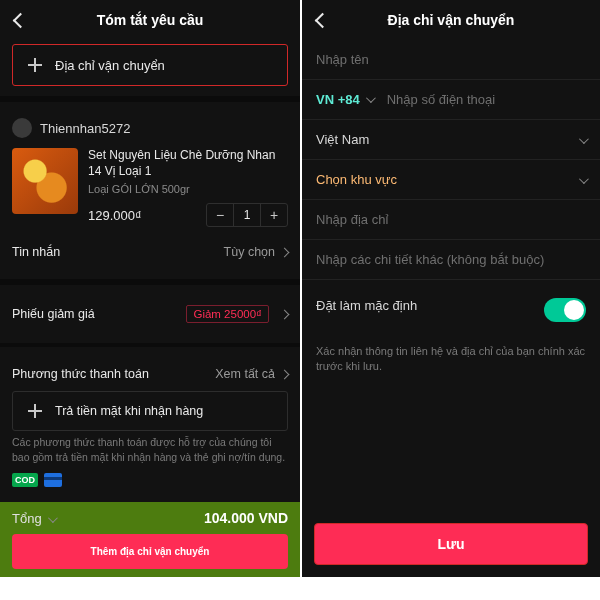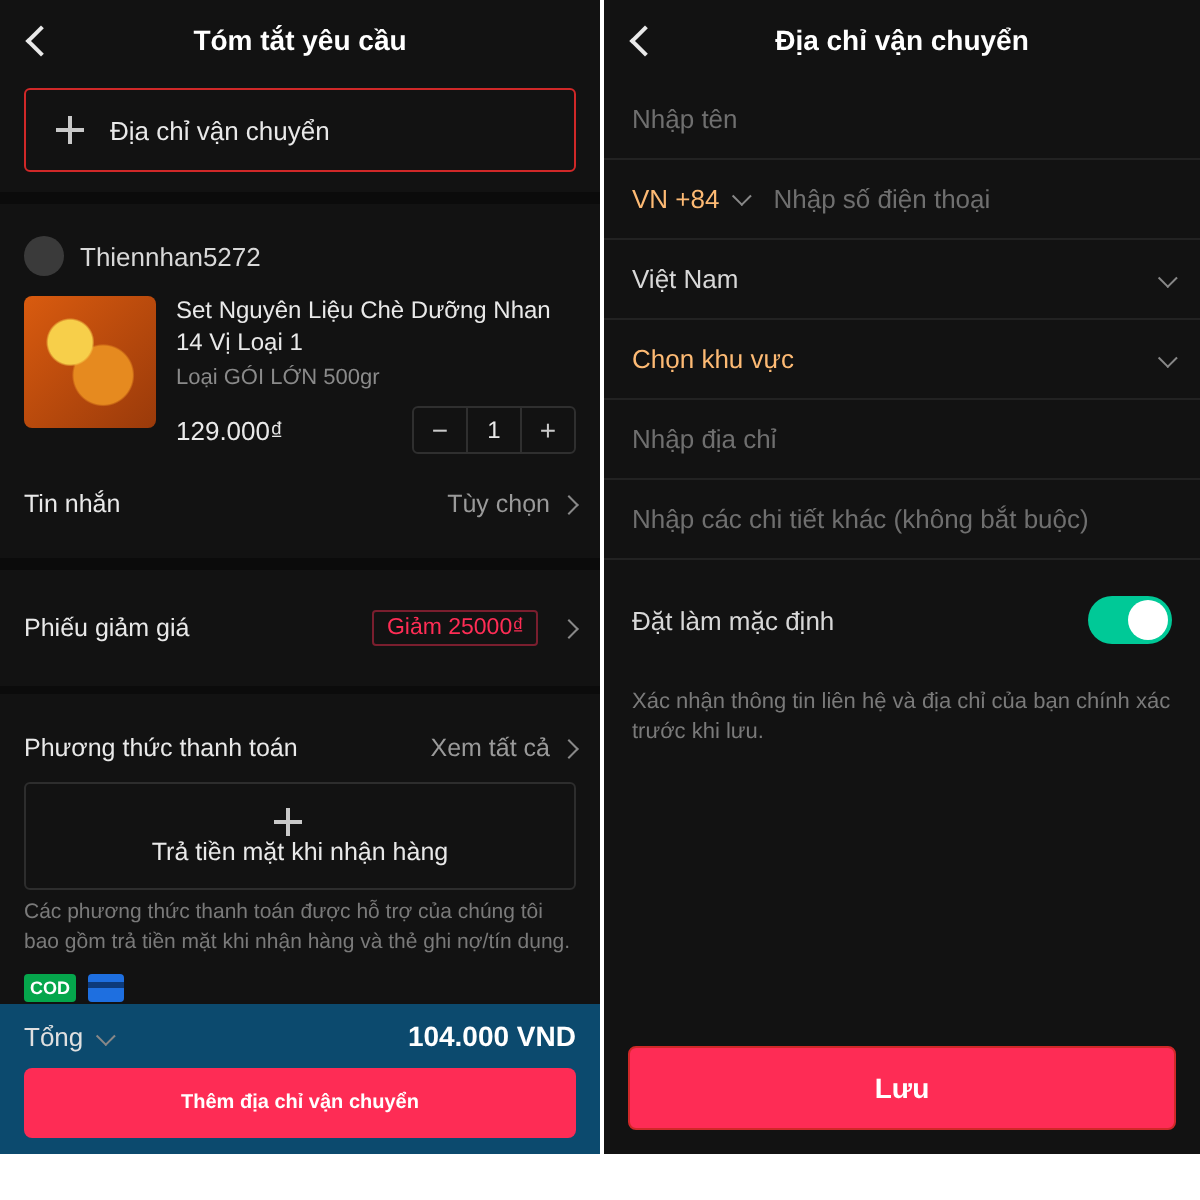--- a/index.html
+++ b/index.html
@@ -36,30 +36,30 @@
   .row .lab { color:#e9e9e9; }
   .row .act { color:#9a9a9a; }
   .discount { color:#ff2d55; font-size:11.5px; border:1px solid #7a1e2e; padding:2px 6px; border-radius:2px; }
   .note { color:#7a7a7a; font-size:10.5px; line-height:1.4; padding:4px 12px 8px; }
   .badges { display:flex; gap:6px; padding:0 12px 6px; }
   .badge-cod { background:#05a64c; color:#fff; font-size:9px; font-weight:700; padding:2px 3px; border-radius:2px; }
   .badge-card { width:18px; height:14px; background:#1e6fe0; border-radius:2px; position:relative; }
   .badge-card::after{content:"";position:absolute;left:0;right:0;top:4px;height:3px;background:#0d3a7a;}
   .terms { color:#7a7a7a; font-size:10.5px; line-height:1.45; padding:4px 12px; }
   .terms b { color:#d8d8d8; font-weight:500; }
-  .footer { position:absolute; left:0; right:0; bottom:0; background:#0c4a6e; padding:8px 12px 8px; }
+  .footer { position:absolute; left:0; right:0; bottom:0; background:#4d7c0f; padding:8px 12px 8px; }
   .sumrow { display:flex; align-items:center; justify-content:space-between; font-size:13px; margin-bottom:8px; }
   .sumrow .tot { color:#e0e0e0; }
   .sumrow .amt { color:#fff; font-weight:600; font-size:14px; }
   .cta { background:#fe2c55; color:#fff; text-align:center; padding:12px 0; border-radius:4px; font-size:10px; font-weight:600; }
   
-  .field { padding:12px 14px; border-bottom:1px solid #222; font-size:13px; color:#6f6f6f; display:flex; align-items:center; }
+  .field { padding:12px 14px; border-bottom:1px solid #222; font-size:13px; color:#6f6f6f; display:flex; align-items:flex-start; }
   .field .val { color:#d8d8d8; }
   .field.split { justify-content:space-between; color:#d8d8d8; }
-  .ccode { color:#fdba74; display:flex; align-items:center; margin-right:14px; font-size:13px; }
+  .ccode { color:#5eead4; display:flex; align-items:center; margin-right:14px; font-size:13px;font-weight:bold; }
   .toggle { width:42px; height:24px; background:#00c997; border-radius:12px; position:relative; }
   .toggle::after{content:"";position:absolute;right:2px;top:2px;width:20px;height:20px;border-radius:50%;background:#fff;}
   .confirm { color:#7a7a7a; font-size:11px; line-height:1.4; padding:10px 14px; }
   .footer2 { position:absolute; left:0; right:0; bottom:0; padding:10px 12px 12px; }
   .cta2 { background:#fe2c55; color:#fff; text-align:center; padding:12px 0; border-radius:4px; font-size:14px; font-weight:600; border:1.5px solid #d02828; }
 </style>
 </head>
 <body>
 
 <div class="wrap">
@@ -116,21 +116,21 @@
     </div>
 
     <div class="sep" style="height:4px;"></div>
 
     <div class="row">
       <span class="lab">Phương thức thanh toán</span>
       <span class="act chev-r">Xem tất cả</span>
     </div>
 
     <div class="sec">
-      <div class="card" style="padding:11px 14px;flex-direction:column;">
+      <div class="card" style="padding:11px 14px;">
         <div class="plus"></div>
         <span style="font-size:12.5px;">Trả tiền mặt khi nhận hàng</span>
       </div>
     </div>
 
     <div class="note">Các phương thức thanh toán được hỗ trợ của chúng tôi bao gồm trả tiền mặt khi nhận hàng và thẻ ghi nợ/tín dụng.</div>
     <div class="badges">
       <span class="badge-cod">COD</span>
       <span class="badge-card"></span>
     </div>

